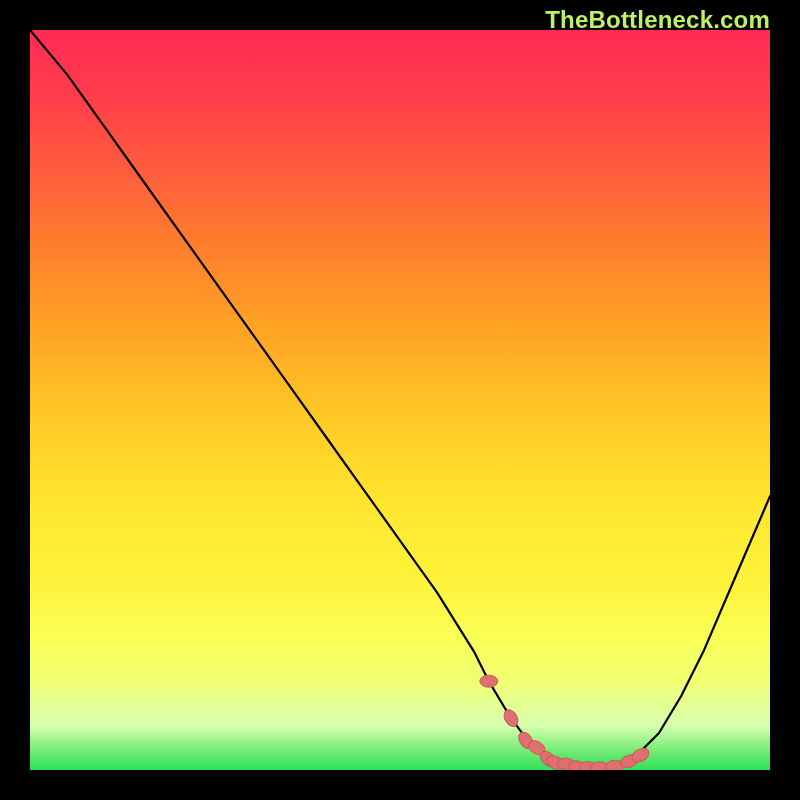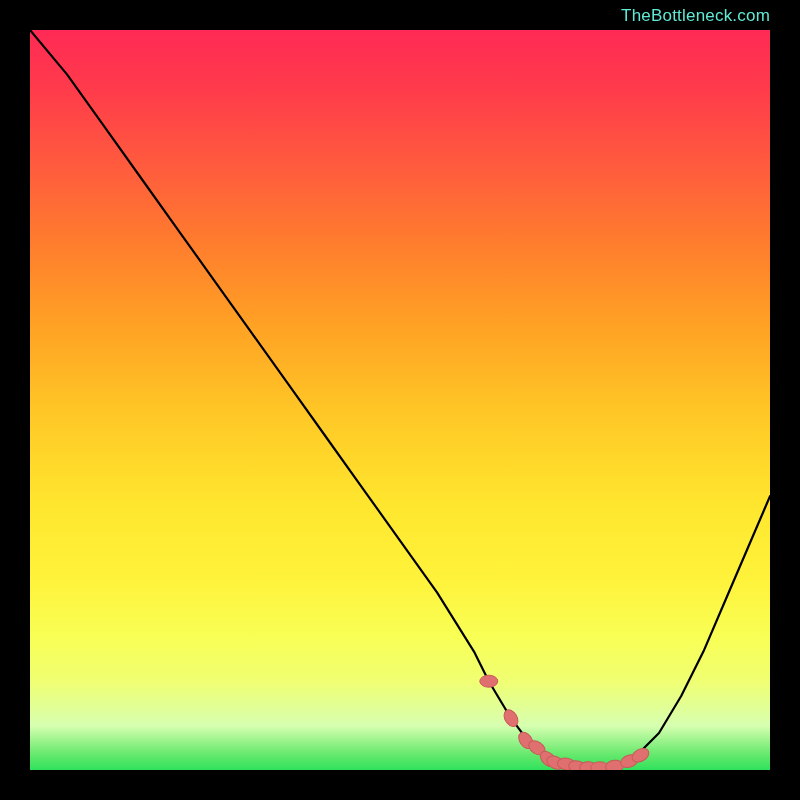--- a/index.html
+++ b/index.html
@@ -38,23 +38,23 @@
       #f0ff72 88%,
       #d7ffb0 94%,
       #63e86b 98%,
       #2fe25d 100%
     );
   }
   .watermark {
     position: absolute;
     top: 6px;
     right: 30px;
-    color: #5eead4;
-    font-size: 17px;
-    font-weight: 400;
+    color: #bef264;
+    font-size: 24px;
+    font-weight: 700;
     letter-spacing: 0.2px;
   }
   svg.curve {
     position: absolute;
     top: 0;
     left: 0;
     width: 740px;
     height: 740px;
   }
 </style>

